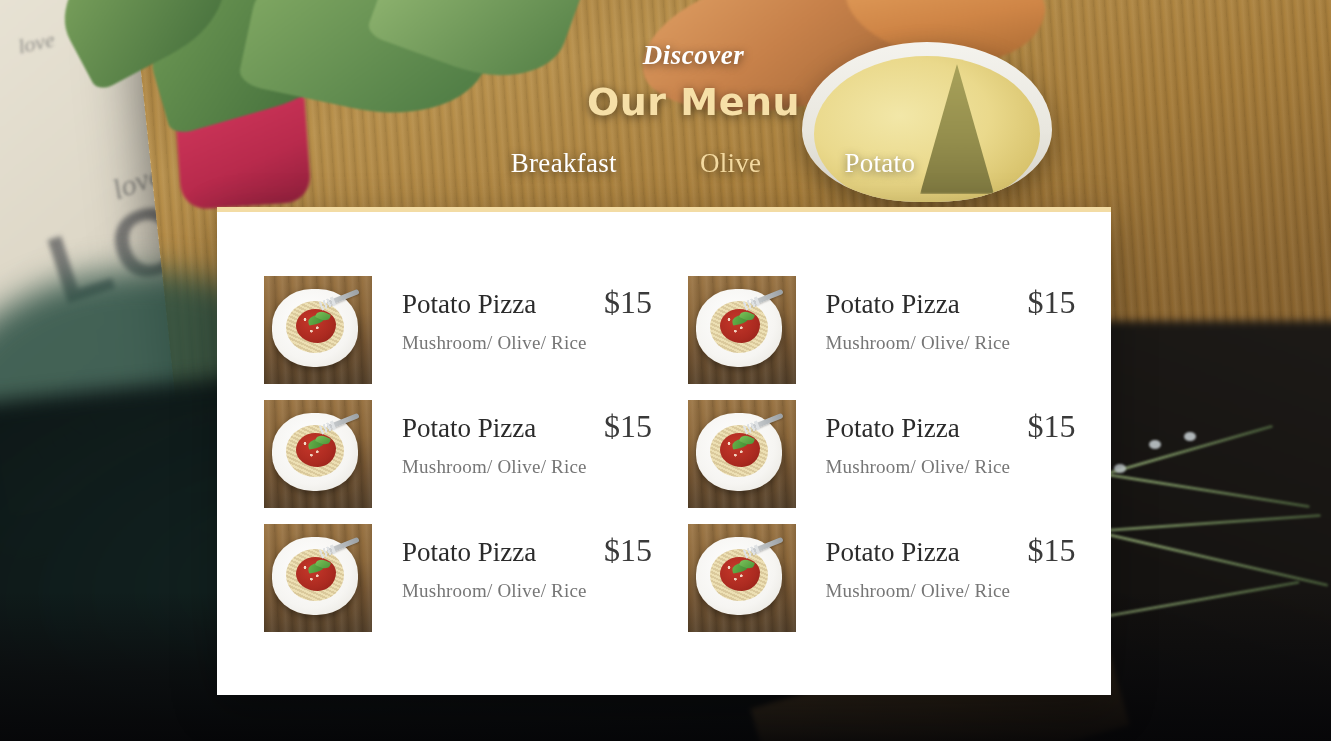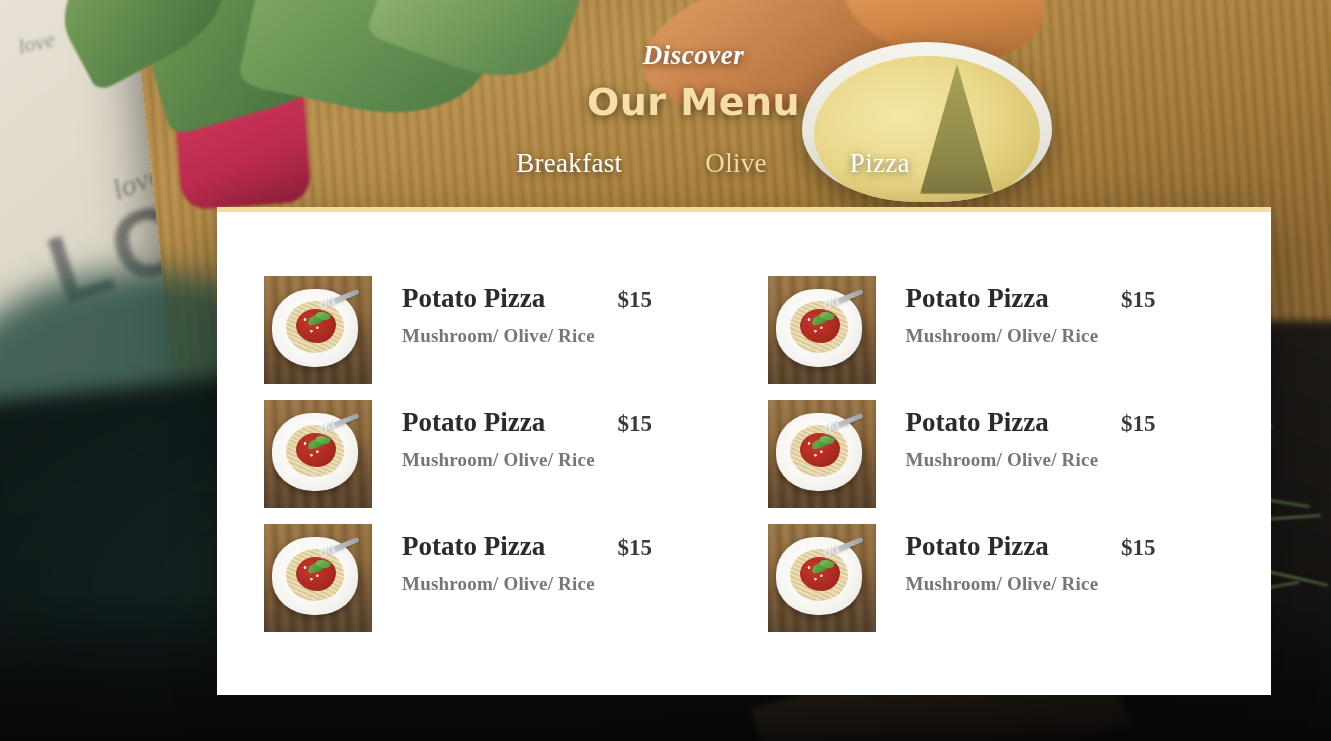--- a/index.html
+++ b/index.html
@@ -253,28 +253,27 @@
     letter-spacing: 0.3px;
     margin-left: 39px;
   }
   .tab.active { color: #f3d9a0; }
 
   
   .menu-card {
     position: absolute;
     left: 217px;
     top: 207px;
-    width: 1054px;
+    width: 894px;
     height: 488px;
     background: #ffffff;
     border-top: 5px solid #f3dca4;
     box-sizing: border-box;
     z-index: 5;
     box-shadow: 0 14px 42px rgba(0,0,0,0.30);
-    font-weight: bold;
   }
   .menu-grid {
     display: grid;
     grid-template-columns: 1fr 1fr;
     column-gap: 0px;
     row-gap: 16px;
     padding: 64px 0 0 47px;
   }
   .menu-item {
     display: flex;
@@ -385,21 +384,21 @@
   }
   .item-name {
     font-family: "Liberation Serif", serif;
     font-size: 27px;
     color: #2b2b2b;
     line-height: 1.1;
     white-space: nowrap;
   }
   .item-price {
     font-family: "Liberation Serif", serif;
-    font-size: 23px;
+    font-size: 32px;
     color: #3a3a3a;
     margin-left: auto;
     padding-left: 18px;
     padding-right: 28px;
     white-space: nowrap;
   }
   .item-desc {
     margin-top: 11px;
     font-family: "Liberation Serif", serif;
     font-size: 19px;
@@ -460,21 +459,21 @@
     <div class="bg-bottom-board"></div>
     <div class="bg-bottom-strip"></div>
   </div>
 
   <div class="header">
     <p class="eyebrow">Discover</p>
     <h1 class="title">Our Menu</h1>
     <ul class="tabs">
       <li class="tab">Breakfast</li>
       <li class="tab active">Olive</li>
-      <li class="tab">Pizza</li>
+      <li class="tab">Potato</li>
     </ul>
   </div>
 
   <div class="menu-card">
     <div class="menu-grid">
 
       <div class="menu-item">
         <div class="thumb">
           <div class="thumb-wood"></div>
           <div class="plate">

